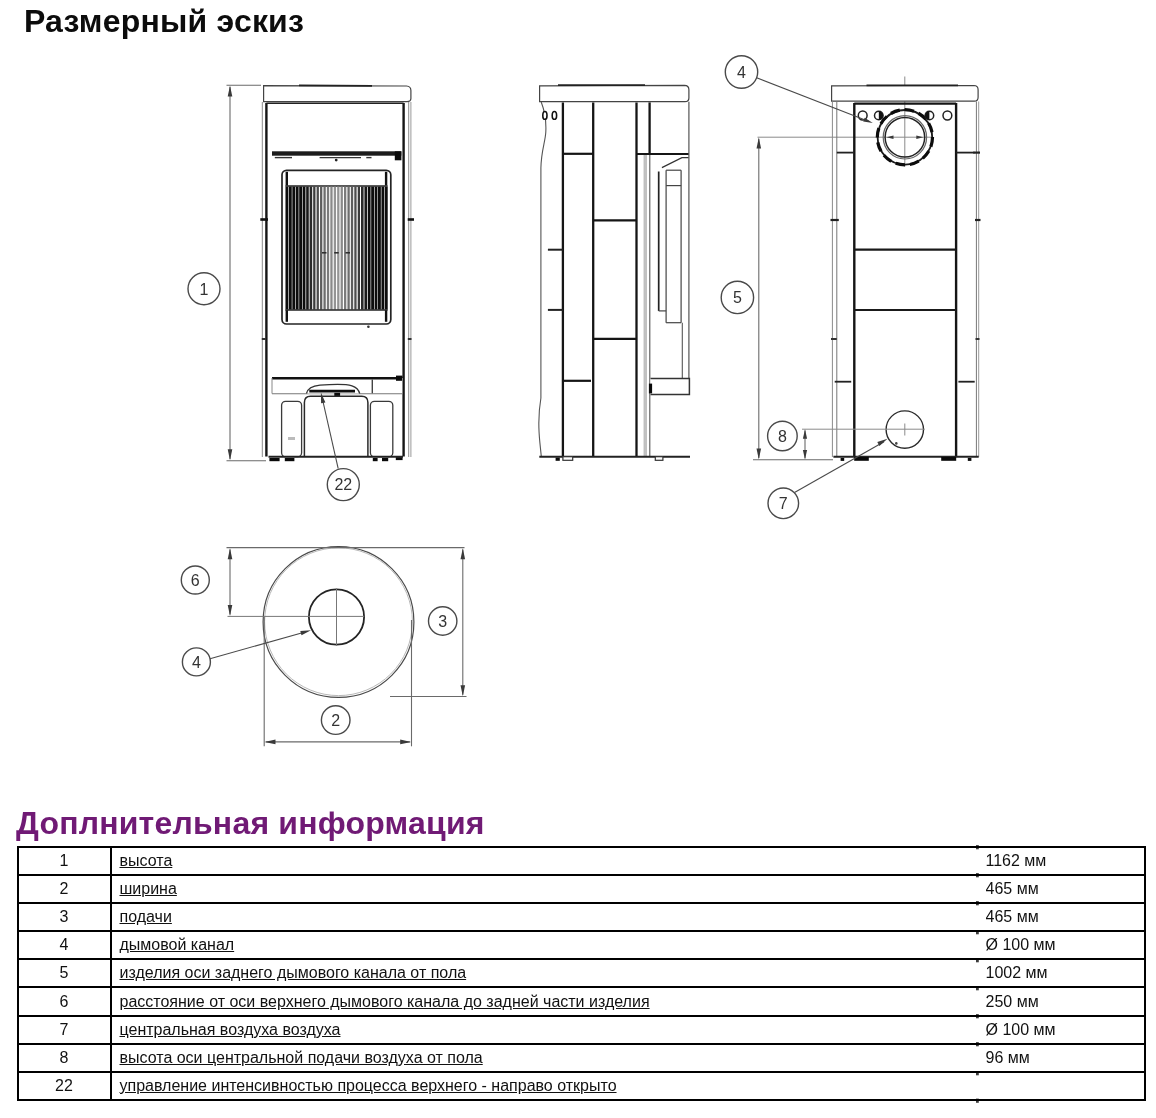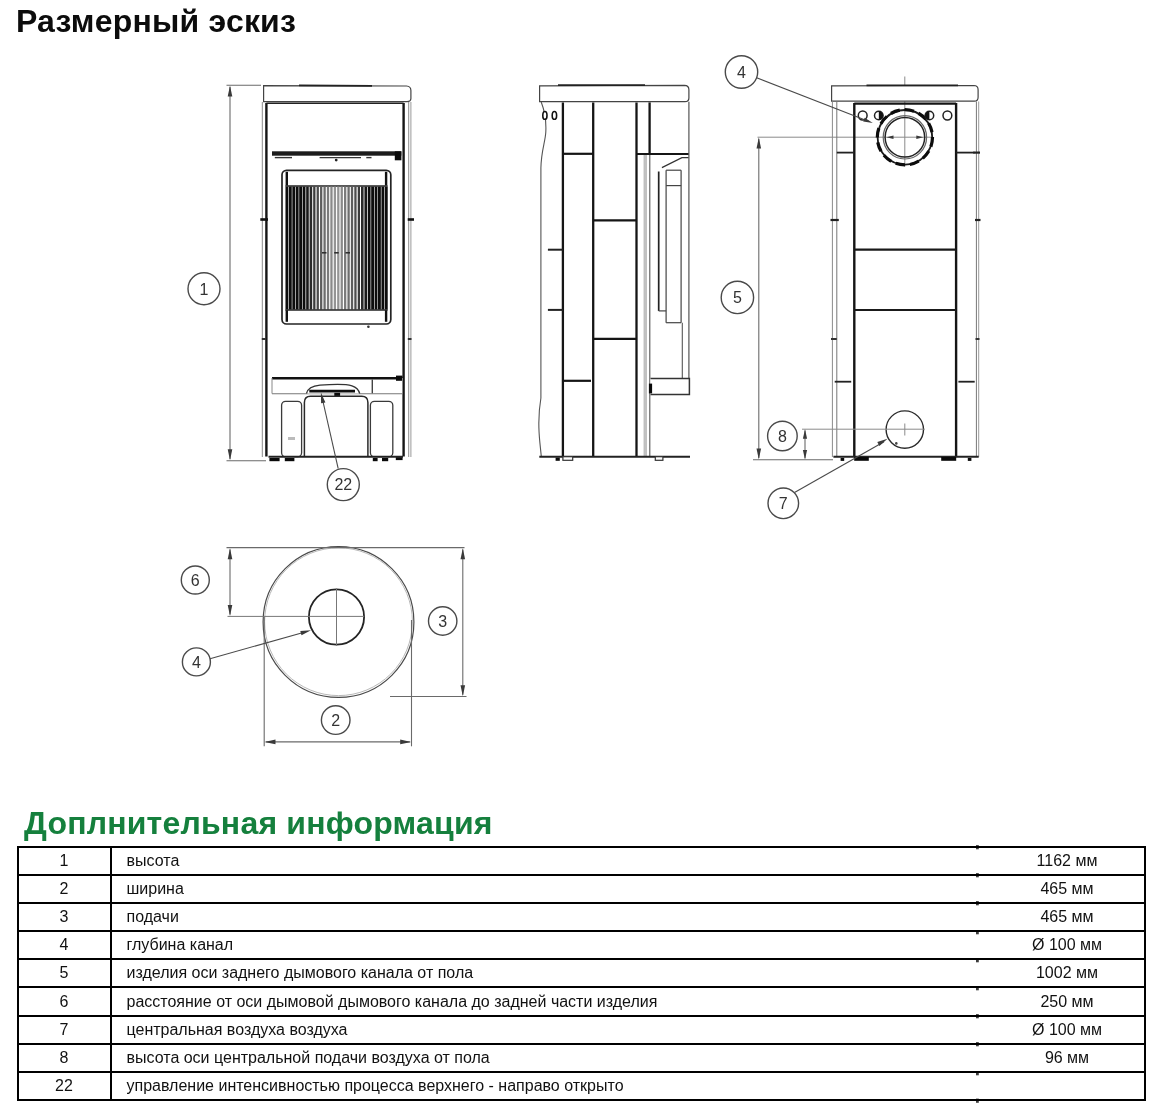--- a/index.html
+++ b/index.html
@@ -1,25 +1,25 @@
 <!DOCTYPE html>
 <html lang="ru"><head>
 <meta charset="utf-8">
 <title>Размерный эскиз</title>
 <style>
   html,body { margin:0; padding:0; background:#fff; width:1156px; height:1118px; overflow:hidden; }
   body { font-family:"Liberation Sans", sans-serif; position:relative; }
-  .h1 { position:absolute; left:16px; top:2.5px; font-size:32px; font-weight:bold; color:#0c0c0c; letter-spacing:0.2px; }
-  .h2 { position:absolute; left:24px; top:805px; font-size:32px; font-weight:bold; color:#15803d; letter-spacing:0.2px; }
+  .h1 { position:absolute; left:24px; top:2.5px; font-size:32px; font-weight:bold; color:#0c0c0c; letter-spacing:0.2px; }
+  .h2 { position:absolute; left:16px; top:805px; font-size:32px; font-weight:bold; color:#701a75; letter-spacing:0.2px; }
   svg.draw { position:absolute; left:0; top:0; }
   table.info { position:absolute; left:16.5px; top:846px; width:1129.5px; border-collapse:collapse; table-layout:fixed; }
   table.info td { border:2px solid #000; font-size:16px; color:#111; height:26.1px; padding:0; white-space:nowrap; overflow:hidden; }
   table.info td.c1 { width:91px; text-align:center; }
-  table.info td.c2 { width:866px; padding-left:15px; border-right:none; }
-  table.info td.c3 { text-align:center; padding-right:2.5px; border-left:none; }
+  table.info td.c2 { width:866px; padding-left:8px; border-right:none;text-decoration:underline; }
+  table.info td.c3 { text-align:left; padding-right:2.5px; border-left:none; }
 </style>
 </head>
 <body>
 
 <div class="h1">Размерный эскиз</div>
 
 <svg class="draw" width="1156" height="1118" viewBox="0 0 1156 1118">
 
 <g>
 <line x1="230" y1="87" x2="230" y2="459" stroke="#6a6a6a" stroke-width="1.1"></line>
@@ -405,33 +405,33 @@
       </tr>
 
 <tr>
         <td class="c1">3</td>
         <td class="c2">подачи</td>
         <td class="c3">465 мм</td>
       </tr>
 
 <tr>
         <td class="c1">4</td>
-        <td class="c2">глубина канал</td>
+        <td class="c2">дымовой канал</td>
         <td class="c3">Ø 100 мм</td>
       </tr>
 
 <tr>
         <td class="c1">5</td>
         <td class="c2">изделия оси заднего дымового канала от пола</td>
         <td class="c3">1002 мм</td>
       </tr>
 
 <tr>
         <td class="c1">6</td>
-        <td class="c2">расстояние от оси дымовой дымового канала до задней части изделия</td>
+        <td class="c2">расстояние от оси верхнего дымового канала до задней части изделия</td>
         <td class="c3">250 мм</td>
       </tr>
 
 <tr>
         <td class="c1">7</td>
         <td class="c2">центральная воздуха воздуха</td>
         <td class="c3">Ø 100 мм</td>
       </tr>
 
 <tr>

